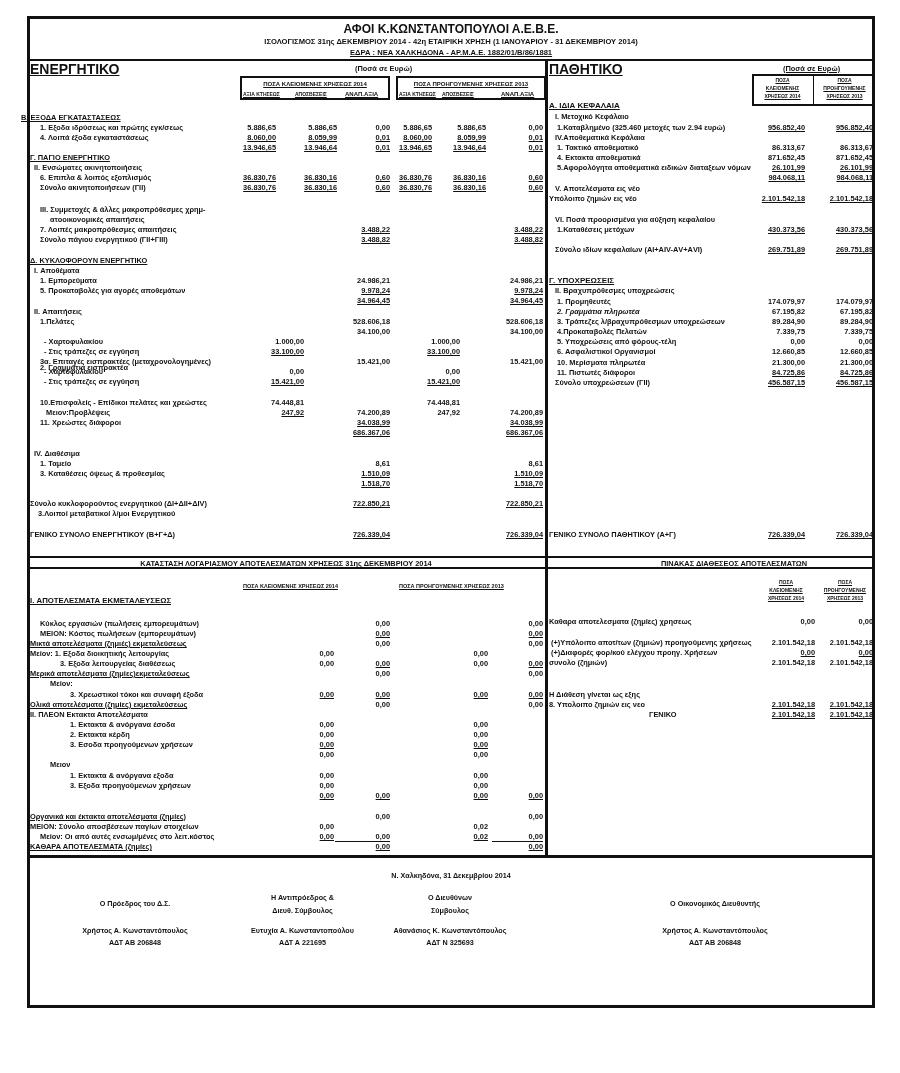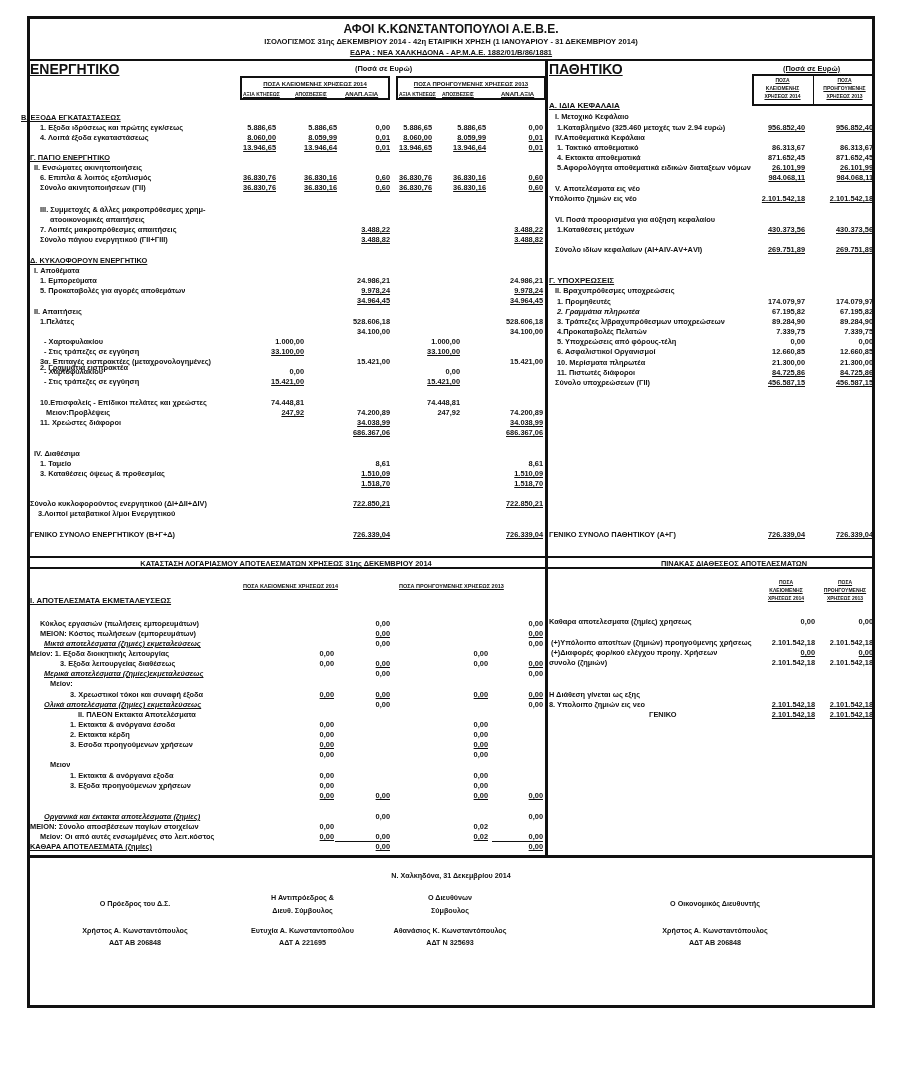--- a/index.html
+++ b/index.html
@@ -4,21 +4,21 @@
 <style>
   html,body{margin:0;padding:0;background:#fff;}
   body{width:900px;height:1073px;position:relative;font-family:"Liberation Sans",sans-serif;color:#111;font-weight:bold;}
   .frame{position:absolute;left:27px;top:16px;width:848px;height:992px;border:3px solid #111;box-sizing:border-box;}
   .hline{position:absolute;background:#111;}
   .vline{position:absolute;background:#111;}
   .t{position:absolute;white-space:nowrap;font-size:7.4px;line-height:9px;}
   .r{text-align:right;}
   .c{text-align:center;}
   .u{text-decoration:underline;}
-  .i{font-style:italic;padding-left:14px;}
+  .i{}
   .title{font-size:12px;}
   .sub{font-size:7.6px;}
   .big{font-size:14px;font-weight:900;}
   .box{position:absolute;border:2px solid #111;box-sizing:border-box;}
   .tiny{font-size:5px;line-height:6px;}
   .hdr{font-size:6px;}
   .sig{font-weight:normal;font-size:7.2px;font-weight:bold;}
 </style>
 </head>
 <body>
@@ -260,21 +260,21 @@
     <div class="t r " style="left:483px;width:60px;top:669px;">0,00</div>
     <div class="t " style="left:50px;top:679px;">Μείον:</div>
     <div class="t " style="left:70px;top:690px;">3. Χρεωστικοί τόκοι και συναφή έξοδα</div>
     <div class="t r u" style="left:274px;width:60px;top:690px;">0,00</div>
     <div class="t r u" style="left:330px;width:60px;top:690px;">0,00</div>
     <div class="t r u" style="left:428px;width:60px;top:690px;">0,00</div>
     <div class="t r u" style="left:483px;width:60px;top:690px;">0,00</div>
     <div class="t i u" style="left:30px;top:700px;">Ολικά αποτελέσματα (ζημίες) εκμεταλεύσεως</div>
     <div class="t r " style="left:330px;width:60px;top:700px;">0,00</div>
     <div class="t r " style="left:483px;width:60px;top:700px;">0,00</div>
-    <div class="t " style="left:30px;top:710px;padding-left:48px;">II. ΠΛΕΟΝ Εκτακτα Αποτελέσματα</div>
+    <div class="t " style="left:30px;top:710px;">II. ΠΛΕΟΝ Εκτακτα Αποτελέσματα</div>
     <div class="t " style="left:70px;top:720px;">1. Εκτακτα &amp; ανόργανα έσοδα</div>
     <div class="t r " style="left:274px;width:60px;top:720px;">0,00</div>
     <div class="t r " style="left:428px;width:60px;top:720px;">0,00</div>
     <div class="t " style="left:70px;top:730px;">2. Εκτακτα κέρδη</div>
     <div class="t r " style="left:274px;width:60px;top:730px;">0,00</div>
     <div class="t r " style="left:428px;width:60px;top:730px;">0,00</div>
     <div class="t " style="left:70px;top:740px;">3. Εσοδα προηγούμενων χρήσεων</div>
     <div class="t r u" style="left:274px;width:60px;top:740px;">0,00</div>
     <div class="t r u" style="left:428px;width:60px;top:740px;">0,00</div>
     <div class="t r " style="left:274px;width:60px;top:750px;">0,00</div>

